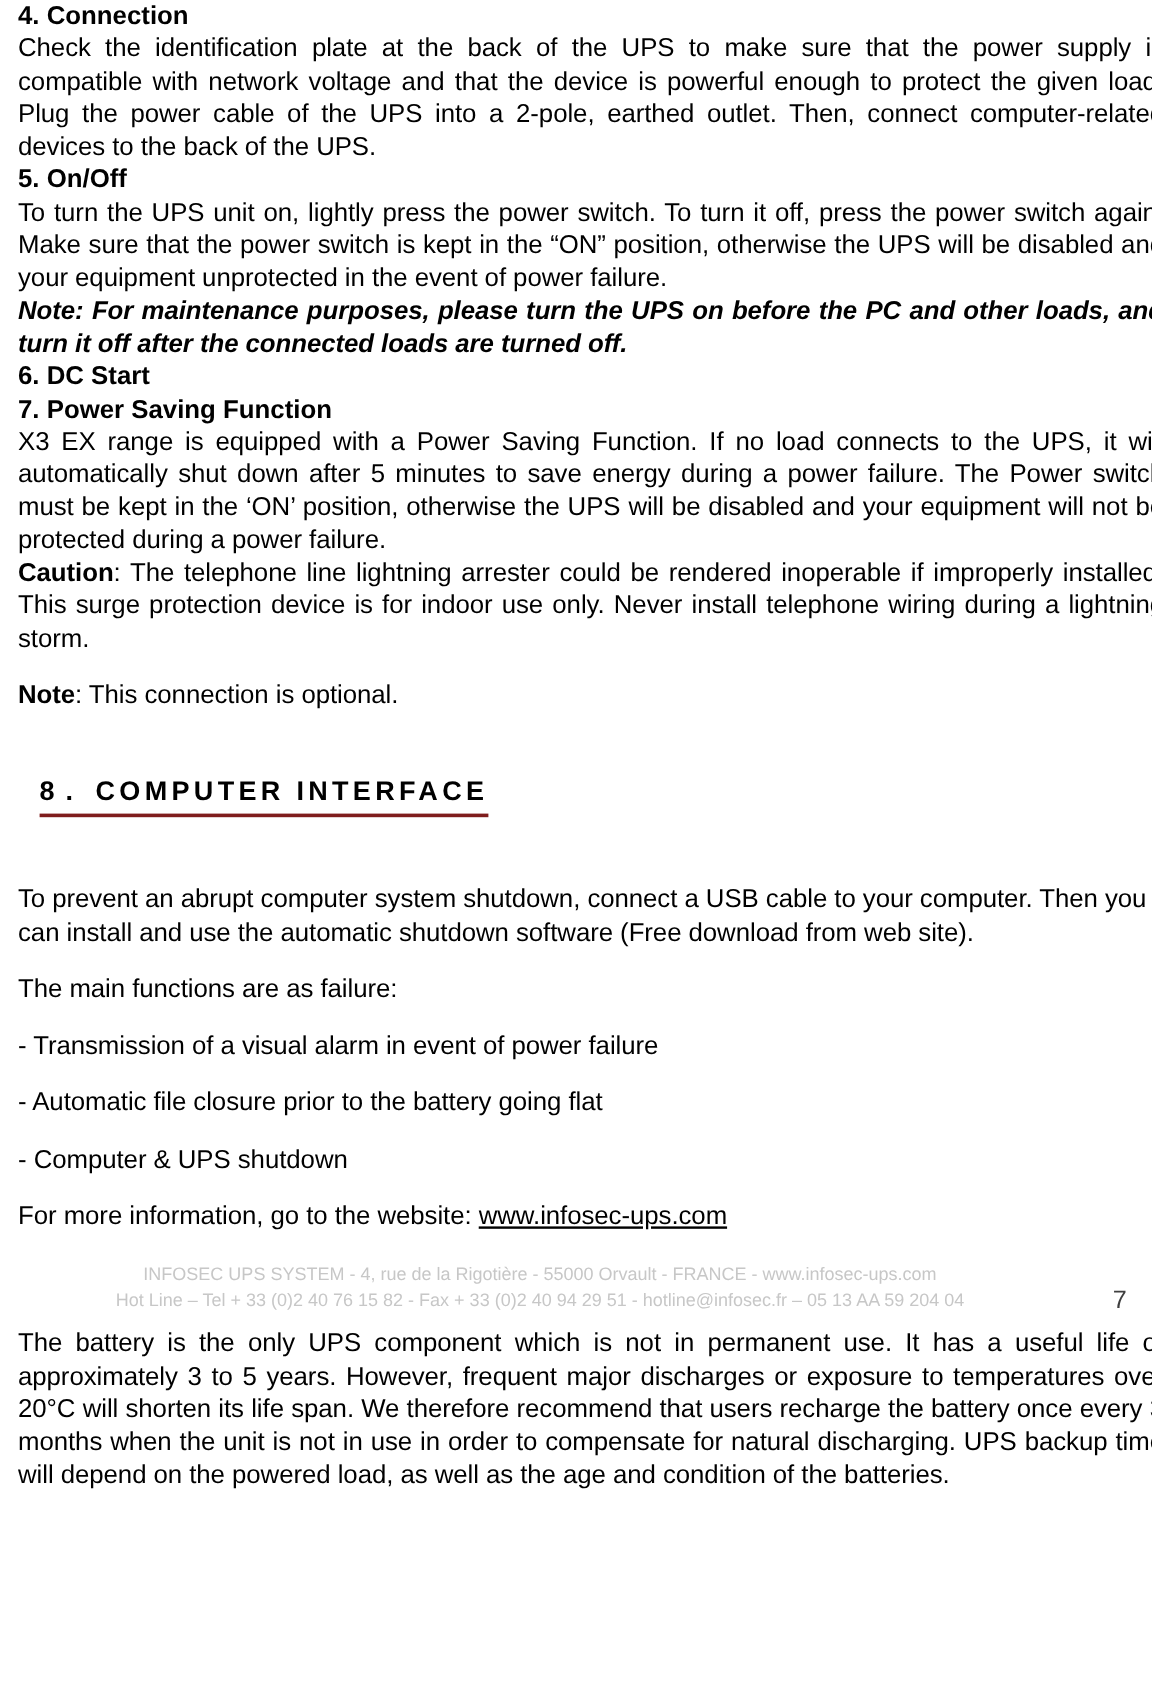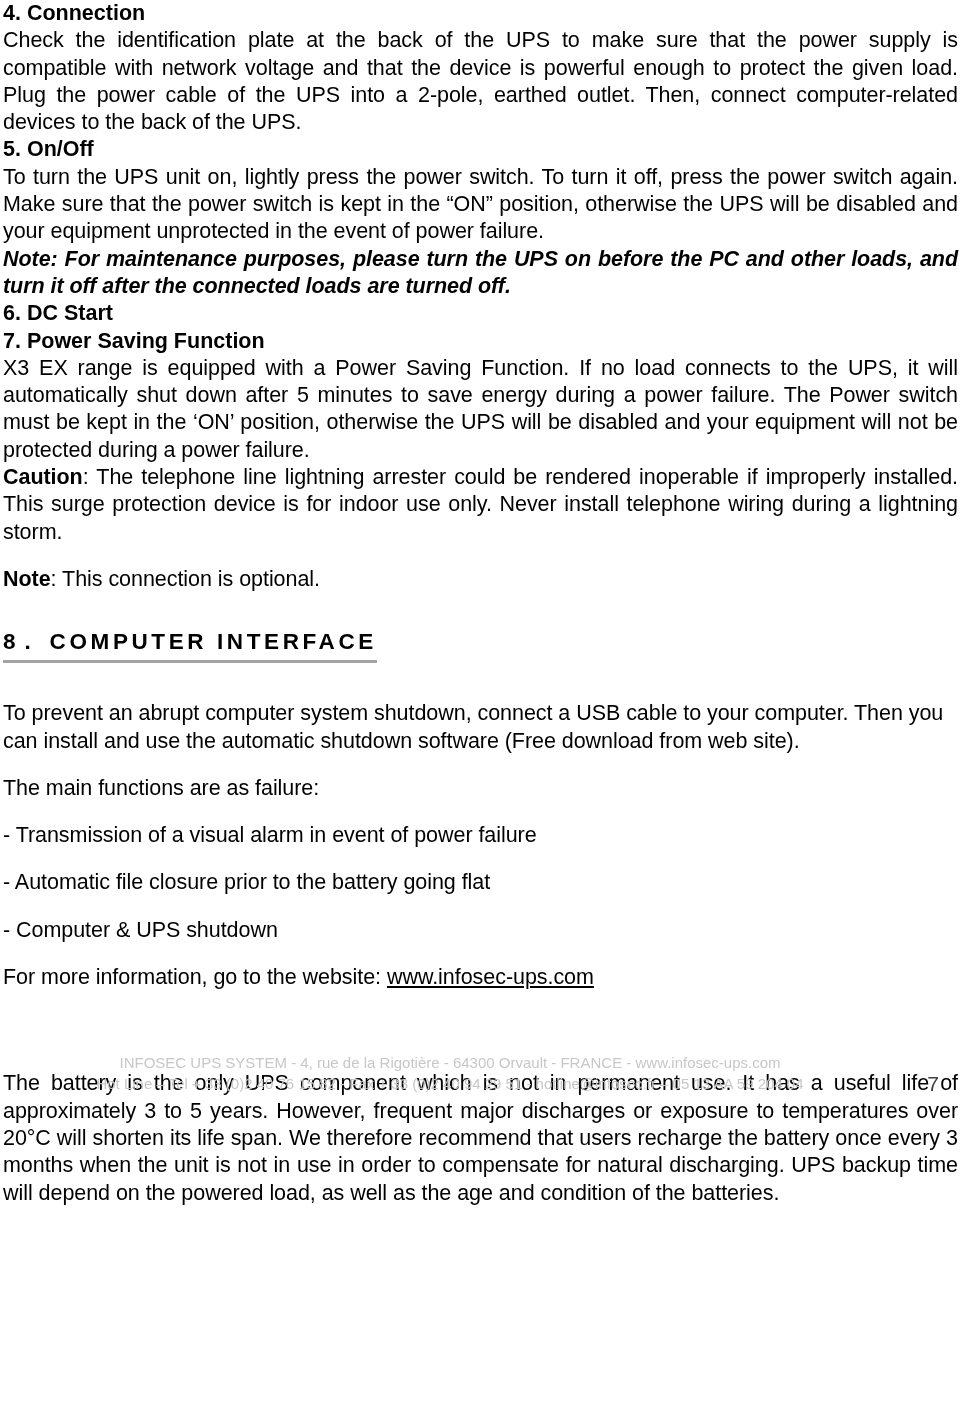--- a/index.html
+++ b/index.html
@@ -15,21 +15,21 @@
     color: #000000;
     overflow: hidden;
   }
   .page {
     position: absolute;
     left: 0;
     top: 0;
     width: 960px;
     height: 1104px;
     box-sizing: border-box;
-    padding: 0px 2px 0px 3px;
+    padding: 0px 2px 0px 15px;
   }
   .content {
     width: 955px;
   }
   p {
     margin: 0;
     padding: 0;
     font-size: 21.5px;
     line-height: 27.3px;
     text-align: justify;
@@ -46,28 +46,28 @@
     text-align: left;
   }
   .lead { font-weight: bold; }
   .bolditalic { font-weight: bold; font-style: italic; }
   .ul { text-decoration: underline; }
   .gap-md { height: 17px; }
   .gap-lg { height: 34px; }
   .gap-xl { height: 62px; }
 
   .h-major {
-    margin: 0;
+    margin: 18px;
     padding: 0 0 3px 0;
     font-size: 22.5px;
     line-height: 30px;
     font-weight: bold;
     letter-spacing: 3.6px;
     display: inline-block;
-    border-bottom: 3px solid #a3a3a3;
+    border-bottom: 3px solid #7f1d1d;
     text-align: left;
   }
   .h-major .numdot { letter-spacing: 9px; }
 
   .footer {
     position: absolute;
     left: 0;
     bottom: 6px;
     width: 960px;
     height: 46px;
@@ -132,18 +132,18 @@
 
 
     <div class="gap-md"></div>
 
     <p>The battery is the only UPS component which is not in permanent use. It has a useful life of approximately 3 to 5 years. However, frequent major discharges or exposure to temperatures over 20°C will shorten its life span. We therefore recommend that users recharge the battery once every 3 months when the unit is not in use in order to compensate for natural discharging. UPS backup time will depend on the powered load, as well as the age and condition of the batteries.</p>
 
   </div>
 
   <div class="footer">
     <div class="footer-lines">
-      <div>INFOSEC UPS SYSTEM - 4, rue de la Rigotière - 64300 Orvault - FRANCE -  www.infosec-ups.com</div>
+      <div>INFOSEC UPS SYSTEM - 4, rue de la Rigotière - 55000 Orvault - FRANCE -  www.infosec-ups.com</div>
       <div>Hot Line – Tel + 33 (0)2 40 76 15 82 - Fax + 33 (0)2 40 94 29 51 - hotline@infosec.fr – 05 13 AA 59 204 04</div>
     </div>
     <div class="footer-page">7</div>
   </div>
 </div>
 
 </body></html>

